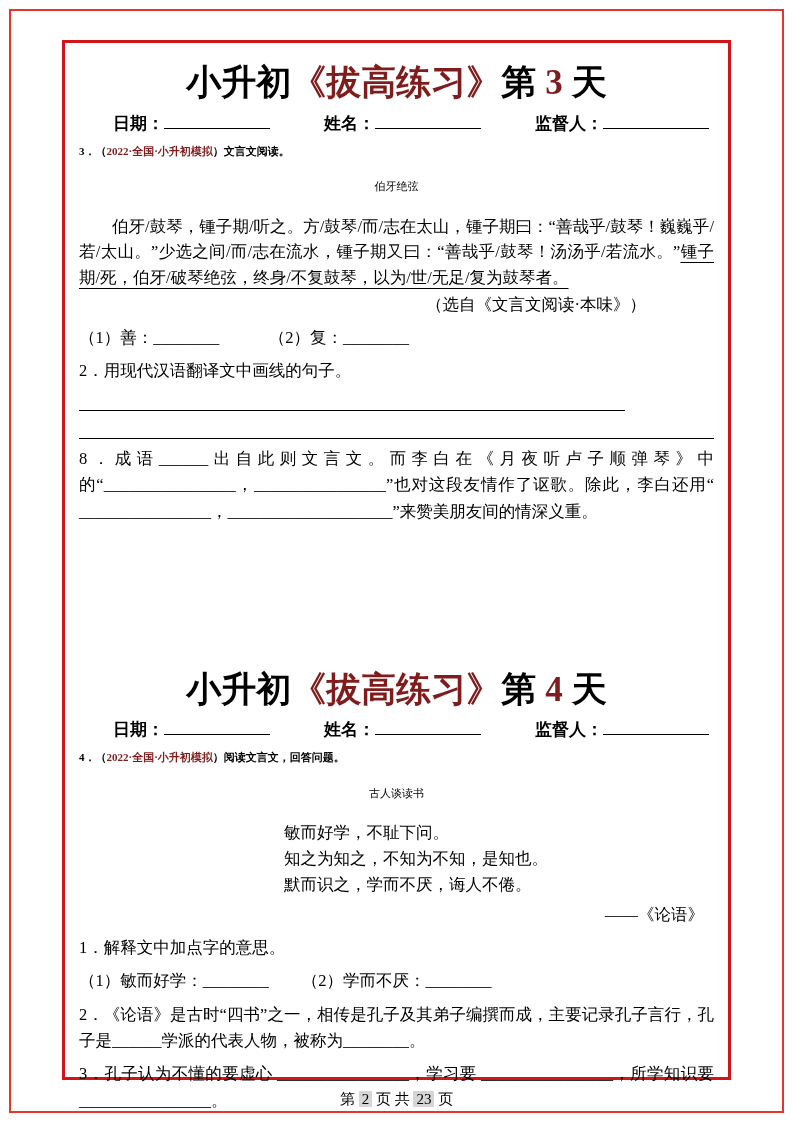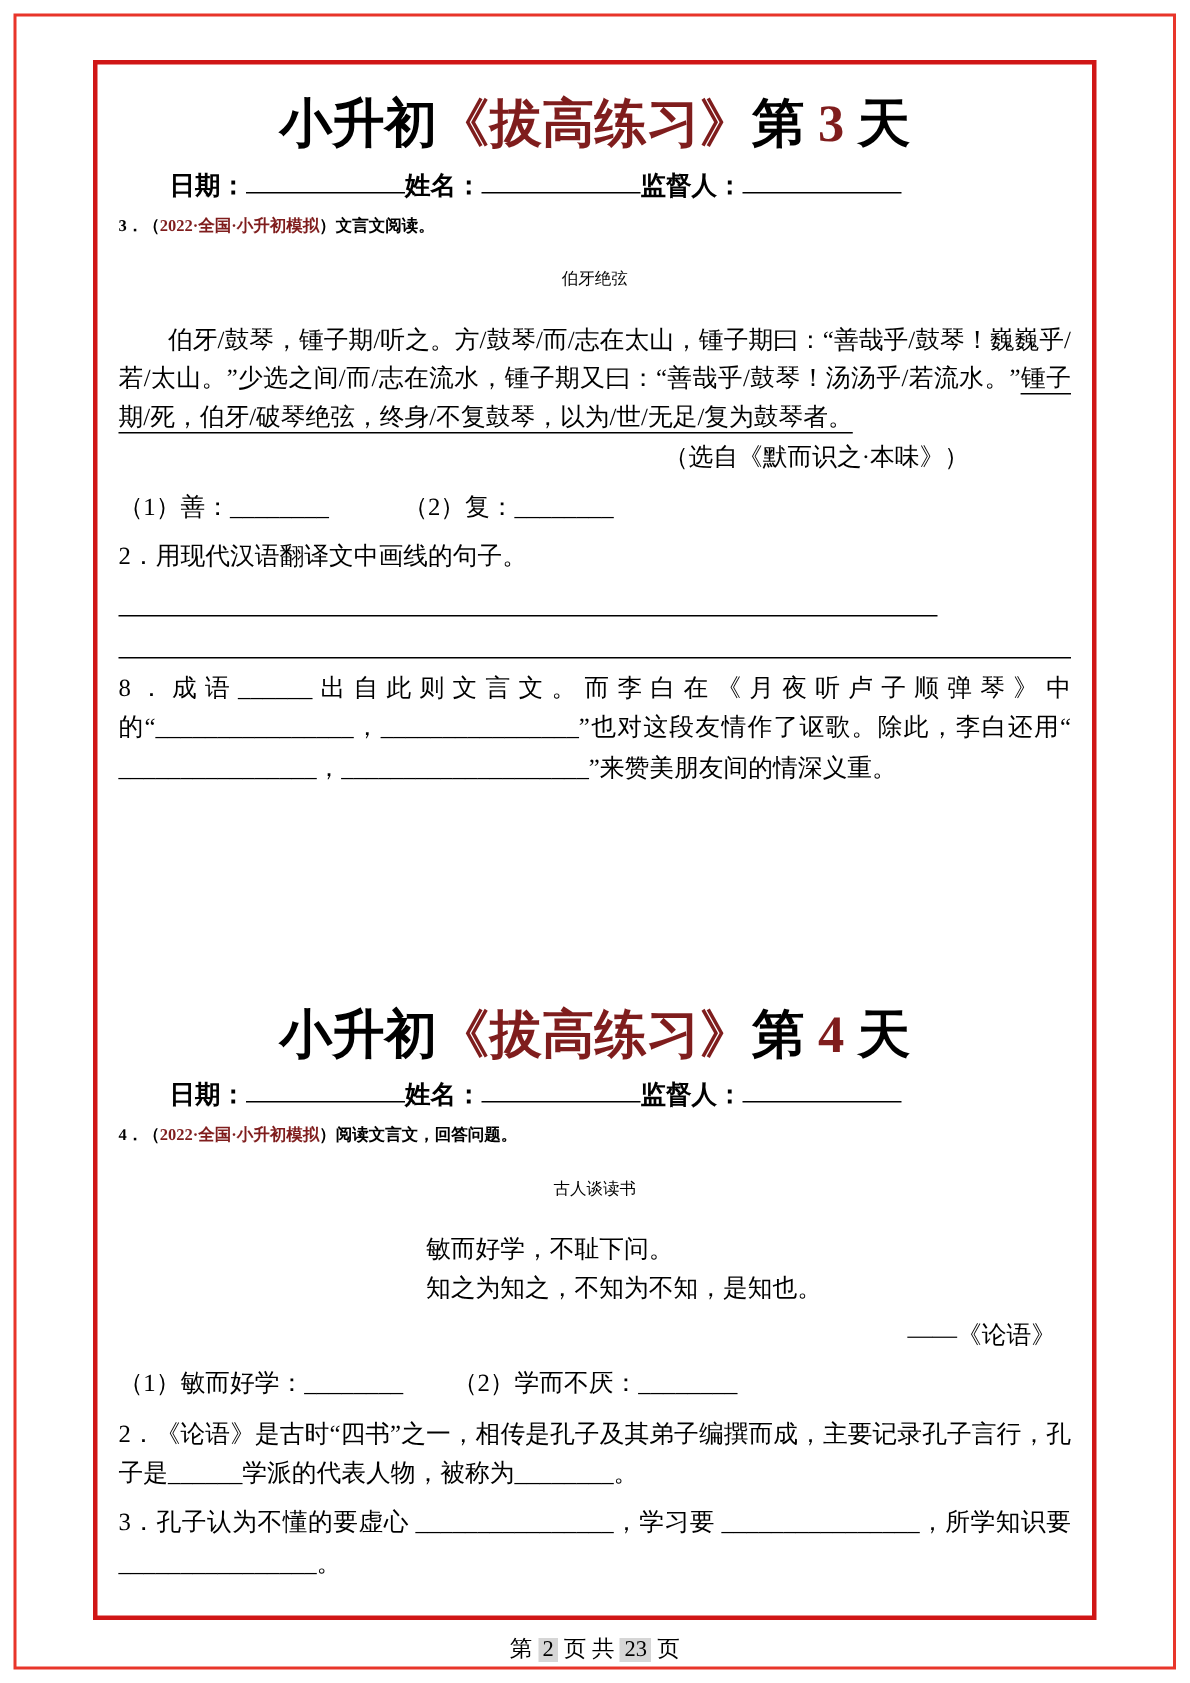--- a/index.html
+++ b/index.html
@@ -10,21 +10,21 @@
   *{box-sizing:border-box;}
   .outer-border{position:absolute;top:9px;left:9px;right:9px;bottom:9px;border:2px solid #e8352a;}
   .inner-border{position:absolute;top:40px;left:62px;right:62px;bottom:42px;border:3px solid #d01616;}
   .content{position:absolute;top:44px;left:66px;right:66px;bottom:46px;padding:8px 13px 0 13px;}
   .sec-title{
     text-align:center;font-size:35px;font-weight:bold;margin:8px 0 6px 0;line-height:1.3;
   }
   .title-num{margin:0 9px;}
   .red{color:#7f1d1d;}
   .bold{font-weight:bold;}
-  .meta-row{display:flex;margin:6px 0 8px 34px;font-size:17px;}
+  .meta-row{display:flex;margin:6px 0 8px 34px;gap:54px;font-size:17px;}
   .meta-label{font-weight:bold;}
   .blank{display:inline-block;width:106px;height:17px;border-bottom:1.5px solid #000;vertical-align:baseline;}
   .q-header{font-size:11px;margin:6px 0 4px 0;line-height:1.5;}
   .passage-title{text-align:center;font-size:11px;margin:19px 0;line-height:1.5;}
   .passage{font-size:16.5px;line-height:1.55;margin:2px 0;text-indent:2em;text-align:justify;}
   .underlined{text-decoration:underline;text-underline-offset:5px;}
   .source{text-align:right;font-size:16.5px;margin:3px 0;padding-right:68px;line-height:1.5;}
   .source-tight{padding-right:10px;margin:6px 0;}
   .q{font-size:16.5px;margin:7px 0 4px 0;line-height:1.6;text-align:justify;}
   .rule-line{border-bottom:1.5px solid #000;height:22px;margin:0 0 6px 0;}
@@ -55,21 +55,21 @@
         <div class="meta-field"><span class="meta-label">姓名：</span><span class="blank"></span></div>
         <div class="meta-field"><span class="meta-label">监督人：</span><span class="blank"></span></div>
       </div>
 
       <p class="q-header"><span class="bold">3．</span><span class="bold">（</span><span class="red bold">2022·全国·小升初模拟</span><span class="bold">）</span><span class="bold">文言文阅读。</span></p>
 
       <p class="passage-title">伯牙绝弦</p>
 
       <p class="passage"><span>伯牙/鼓琴，锺子期/听之。方/鼓琴/而/志在太山，锺子期曰：“善哉乎/鼓琴！巍巍乎/若/太山。”少选之间/而/志在流水，锺子期又曰：“善哉乎/鼓琴！汤汤乎/若流水。”</span><span class="underlined">锺子期/死，伯牙/破琴绝弦，终身/不复鼓琴，以为/世/无足/复为鼓琴者。</span></p>
 
-      <p class="source">（选自《默而识之·本味》）</p>
+      <p class="source">（选自《文言文阅读·本味》）</p>
 
       <p class="q">（1）善：________　　　（2）复：________</p>
 
       <p class="q">2．用现代汉语翻译文中画线的句子。</p>
       <div class="rule-line rule-short"></div>
       <div class="rule-line"></div>
 
       <p class="q">8．成语______出自此则文言文。而李白在《月夜听卢子顺弹琴》中的“________________，________________”也对这段友情作了讴歌。除此，李白还用“ ________________，____________________”来赞美朋友间的情深义重。</p>
     </section>
 
@@ -82,24 +82,26 @@
         <div class="meta-field"><span class="meta-label">监督人：</span><span class="blank"></span></div>
       </div>
 
       <p class="q-header"><span class="bold">4．</span><span class="bold">（</span><span class="red bold">2022·全国·小升初模拟</span><span class="bold">）</span><span class="bold">阅读文言文，回答问题。</span></p>
 
       <p class="passage-title">古人谈读书</p>
 
       <div class="quote-block">
         <div>敏而好学，不耻下问。</div>
         <div>知之为知之，不知为不知，是知也。</div>
+        <div>默而识之，学而不厌，诲人不倦。</div>
       </div>
 
       <p class="source source-tight">——《论语》</p>
 
+      <p class="q">1．解释文中加点字的意思。</p>
       <p class="q">（1）敏而好学：________　　（2）学而不厌：________</p>
       <p class="q">2．《论语》是古时“四书”之一，相传是孔子及其弟子编撰而成，主要记录孔子言行，孔子是______学派的代表人物，被称为________。</p>
       <p class="q">3．孔子认为不懂的要虚心 ________________，学习要 ________________，所学知识要________________。</p>
     </section>
 
   </div>
 
   <div class="footer">
     <span>第</span>
     <span class="page-field">2</span>

